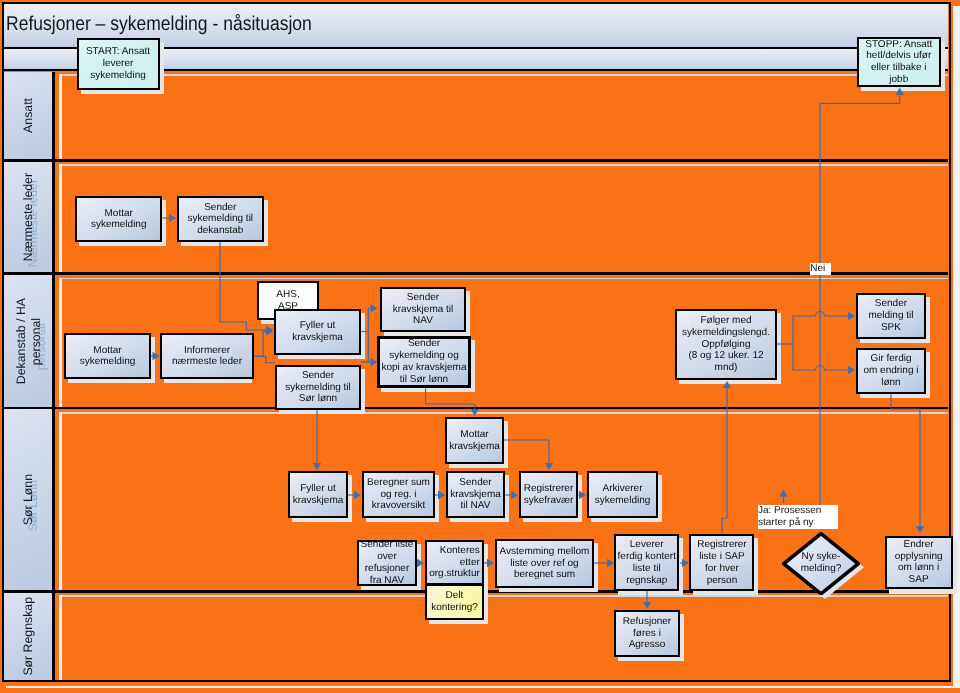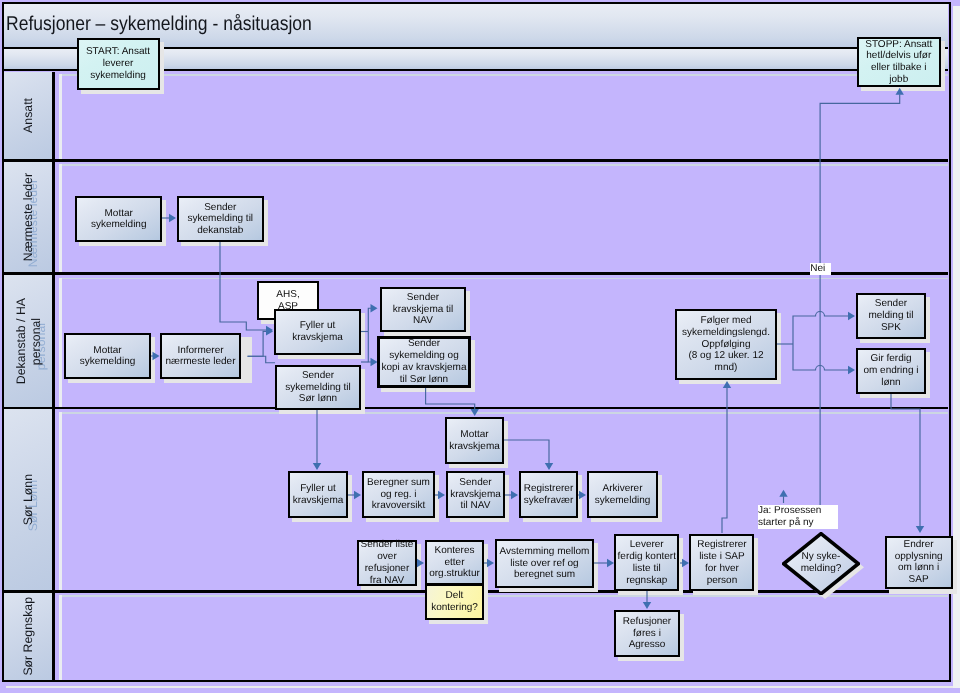--- a/index.html
+++ b/index.html
@@ -1,19 +1,19 @@
 <!DOCTYPE html>
 <html><head>
 <meta charset="utf-8">
 <title>Refusjoner - sykemelding - nasituasjon</title>
 <style>
   html,body{margin:0;padding:0;background:#fff;}
   body{width:960px;height:693px;font-family:"Liberation Sans",sans-serif;overflow:hidden;
        -webkit-font-smoothing:antialiased;text-rendering:geometricPrecision;}
-  #stage{position:relative;width:960px;height:693px;background:#c4b5fd;}
+  #stage{position:relative;width:960px;height:693px;background:#f97316;}
   .abs{position:absolute;box-sizing:border-box;}
 
   
   #frame{left:2px;top:2px;width:949.4px;height:680.3px;border:2.4px solid #000;}
   #frameshadow{left:6px;top:685.5px;width:949px;height:2.4px;background:#e9eaec;}
   #frameshadow2{left:953px;top:6px;width:7px;height:682px;background:#eff1f3;}
   #titlebar{left:4.4px;top:4.4px;width:943.2px;height:44.3px;
             background:linear-gradient(to bottom,#e9edf5 0%,#e1e7f1 30%,#cdd8e9 80%,#c0cde5 100%);
             border-bottom:2.8px solid #000;}
   #titletext{left:6px;top:14px;font-size:20px;color:#13161c;white-space:nowrap;line-height:20px;
@@ -140,21 +140,21 @@
         <div class="t">Sender
 sykemelding til
 dekanstab</div>
       </div>
       <div class="abs shadow" style="left: 68.2px; top: 337.2px; width: 86.6px; height: 46.3px;"></div>
       <div class="abs box " style="left: 64.2px; top: 333.2px; width: 86.6px; height: 46.3px;">
         <div class="t">Mottar
 sykemelding</div>
       </div>
       <div class="abs shadow" style="left: 164px; top: 337.2px; width: 87.5px; height: 46.3px;"></div>
-      <div class="abs box " style="left: 160px; top: 333.2px; width: 81px; height: 46.3px;">
+      <div class="abs box " style="left: 160px; top: 333.2px; width: 94px; height: 46.3px;">
         <div class="t">Informerer
 nærmeste leder</div>
       </div>
       <div class="abs shadow" style="left: 261px; top: 285px; width: 39px; height: 39px;"></div>
       <div class="abs box white" style="left: 257px; top: 281px; width: 62px; height: 39px;">
         <div class="t">AHS,
 ASP</div>
       </div>
       <div class="abs shadow" style="left: 278px; top: 313px; width: 87px; height: 46px;"></div>
       <div class="abs box " style="left: 274px; top: 309px; width: 87px; height: 46px;">
@@ -233,21 +233,21 @@
 sykemelding</div>
       </div>
       <div class="abs shadow" style="left: 361px; top: 544px; width: 60px; height: 46px;"></div>
       <div class="abs box " style="left: 357px; top: 540px; width: 60px; height: 46px;">
         <div class="t">Sender liste
 over
 refusjoner
 fra NAV</div>
       </div>
       <div class="abs shadow" style="left: 429px; top: 544px; width: 59px; height: 45px;"></div>
-      <div class="abs box " style="left: 425px; top: 540px; width: 59px; height: 45px;">
+      <div class="abs box " style="left: 425px; top: 540px; width: 59px; height: 45px; text-align: right;">
         <div class="t">Konteres
 etter
 org.struktur</div>
       </div>
       <div class="abs shadow" style="left: 429px; top: 588px; width: 59px; height: 36px;"></div>
       <div class="abs box yellow" style="left: 425px; top: 584px; width: 59px; height: 36px;">
         <div class="t">Delt
 kontering?</div>
       </div>
       <div class="abs shadow" style="left: 499px; top: 543px; width: 99px; height: 49px;"></div>

